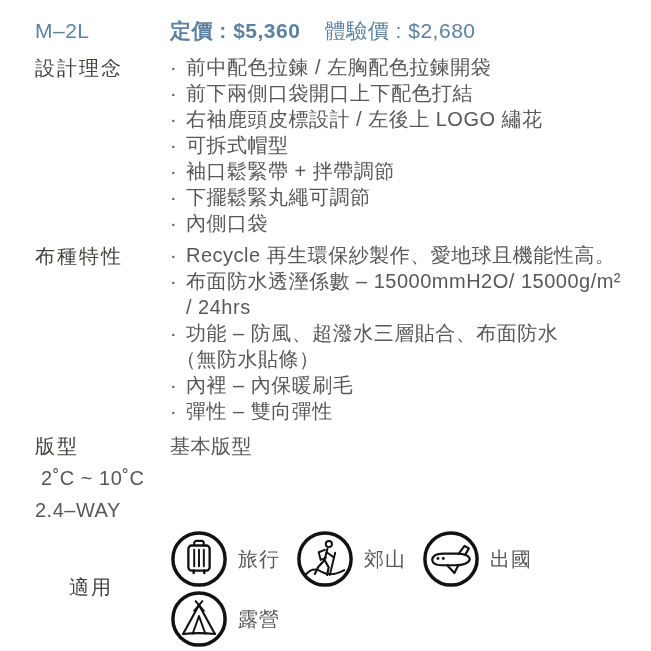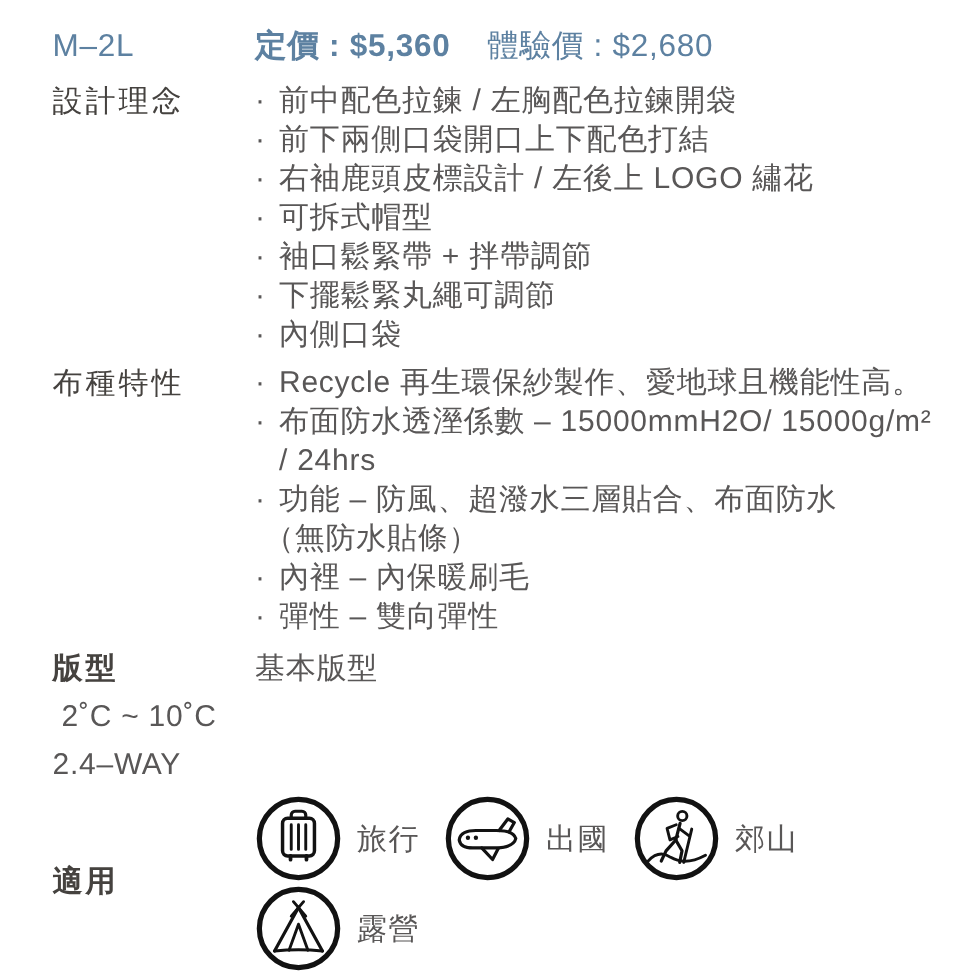--- a/index.html
+++ b/index.html
@@ -24,26 +24,26 @@
   .bullet-line{display:flex;}
   .bullet-marker{width:16px;flex:0 0 16px;color:#595757;}
   .cont-line{padding-left:16px;}
   .cont-line.paren{padding-left:6px;}
   .design-section{margin-top:8px;}
   .fabric-section{margin-top:6px;}
 
   
   .spec-rows{margin-top:10px;}
   .spec-row{font-size:20px;line-height:25px;margin-bottom:7px;}
-  .spec-label{color:#45423f;letter-spacing:2px;font-weight:700;}
+  .spec-label{color:#45423f;letter-spacing:2px;font-weight:400;}
   .spec-value{color:#595757;letter-spacing:.5px;white-space:pre-wrap;}
 
   
   .usage-section{margin-top:6px;}
-  .usage-label{font-size:20px;color:#45423f;letter-spacing:2px;font-weight:700;margin-top:44px;}
+  .usage-label{font-size:20px;color:#45423f;letter-spacing:2px;font-weight:400;margin-top:44px;margin-left:34px;}
   .icon-rows{display:flex;flex-direction:column;gap:2px;}
   .icon-row{display:flex;align-items:flex-start;}
   .usage-item{display:flex;align-items:center;margin-right:16px;}
   .usage-item svg{display:block;}
   .usage-item .usage-text{font-size:20px;color:#595757;letter-spacing:1px;margin-left:10px;}
   .icon-svg{color:#121212;}
 </style>
 </head>
 <body>
 
@@ -144,42 +144,42 @@
             <rect x="19" y="16" width="22" height="26" rx="3.5" stroke-width="2.4"></rect>
             <path d="M25 20.5 V37.5 M30 20.5 V37.5 M35 20.5 V37.5" stroke-width="2"></path>
             <path d="M24.5 42 v2.6 M35.5 42 v2.6" stroke-width="2.6"></path>
           </svg>
           <span class="usage-text">旅行</span>
         </div>
 
         <div class="usage-item">
           <svg class="icon-svg" width="58" height="58" viewBox="0 0 60 60" fill="none" stroke="currentColor" stroke-linecap="round" stroke-linejoin="round">
             <circle cx="30" cy="30" r="27" stroke-width="3.6"></circle>
-            <path d="M10.5 31 C11 26.5 16 24.5 22 24.5 L36 24.5 C44 24.5 48.5 26.5 49.5 30 C48.5 34.5 42 36.5 34 36.5 L20 36.5 C14 36.5 11 34.5 10.5 31 Z" stroke-width="2.2"></path>
-            <path d="M38 24.5 L44 16.5 L48.5 19 L44.8 25.5" stroke-width="2.2"></path>
-            <path d="M26 36.5 L33.5 44.5 L37.5 36.8" stroke-width="2.2"></path>
-            <circle cx="16.5" cy="29.5" r="1.5" fill="currentColor" stroke="none"></circle>
-            <circle cx="22" cy="29.5" r="1.5" fill="currentColor" stroke="none"></circle>
-          </svg>
-          <span class="usage-text">出國</span>
-        </div>
-
-        <div class="usage-item">
-          <svg class="icon-svg" width="58" height="58" viewBox="0 0 60 60" fill="none" stroke="currentColor" stroke-linecap="round" stroke-linejoin="round">
-            <circle cx="30" cy="30" r="27" stroke-width="3.6"></circle>
             <circle cx="34" cy="14.5" r="3.2" stroke-width="2"></circle>
             <path d="M32.5 19.5 L29.5 31" stroke-width="2.2"></path>
             <path d="M29.8 20.5 L23.5 23 L25.5 31 L31 28.6" stroke-width="2"></path>
             <path d="M31.8 23 L38.5 28" stroke-width="2"></path>
             <path d="M40.5 23.5 L35 46.5" stroke-width="2"></path>
             <path d="M29.5 31 L22.8 38.5 L19.5 45.5" stroke-width="2.2"></path>
             <path d="M29.5 31 L33.8 38.5 L32.2 46.5" stroke-width="2.2"></path>
             <path d="M10.5 45.5 Q18 37.5 26 43 Q36 49 50 41.5" stroke-width="2"></path>
           </svg>
           <span class="usage-text">郊山</span>
+        </div>
+
+        <div class="usage-item">
+          <svg class="icon-svg" width="58" height="58" viewBox="0 0 60 60" fill="none" stroke="currentColor" stroke-linecap="round" stroke-linejoin="round">
+            <circle cx="30" cy="30" r="27" stroke-width="3.6"></circle>
+            <path d="M10.5 31 C11 26.5 16 24.5 22 24.5 L36 24.5 C44 24.5 48.5 26.5 49.5 30 C48.5 34.5 42 36.5 34 36.5 L20 36.5 C14 36.5 11 34.5 10.5 31 Z" stroke-width="2.2"></path>
+            <path d="M38 24.5 L44 16.5 L48.5 19 L44.8 25.5" stroke-width="2.2"></path>
+            <path d="M26 36.5 L33.5 44.5 L37.5 36.8" stroke-width="2.2"></path>
+            <circle cx="16.5" cy="29.5" r="1.5" fill="currentColor" stroke="none"></circle>
+            <circle cx="22" cy="29.5" r="1.5" fill="currentColor" stroke="none"></circle>
+          </svg>
+          <span class="usage-text">出國</span>
         </div>
 
       </div>
       <div class="icon-row">
 
         <div class="usage-item">
           <svg class="icon-svg" width="58" height="58" viewBox="0 0 60 60" fill="none" stroke="currentColor" stroke-linecap="round" stroke-linejoin="round">
             <circle cx="30" cy="30" r="27" stroke-width="3.6"></circle>
             <path d="M26.5 11.5 L35 21.5 M33.5 11.5 L25 21.5" stroke-width="2"></path>
             <path d="M30 15.5 L13.5 45.5" stroke-width="2.2"></path>

